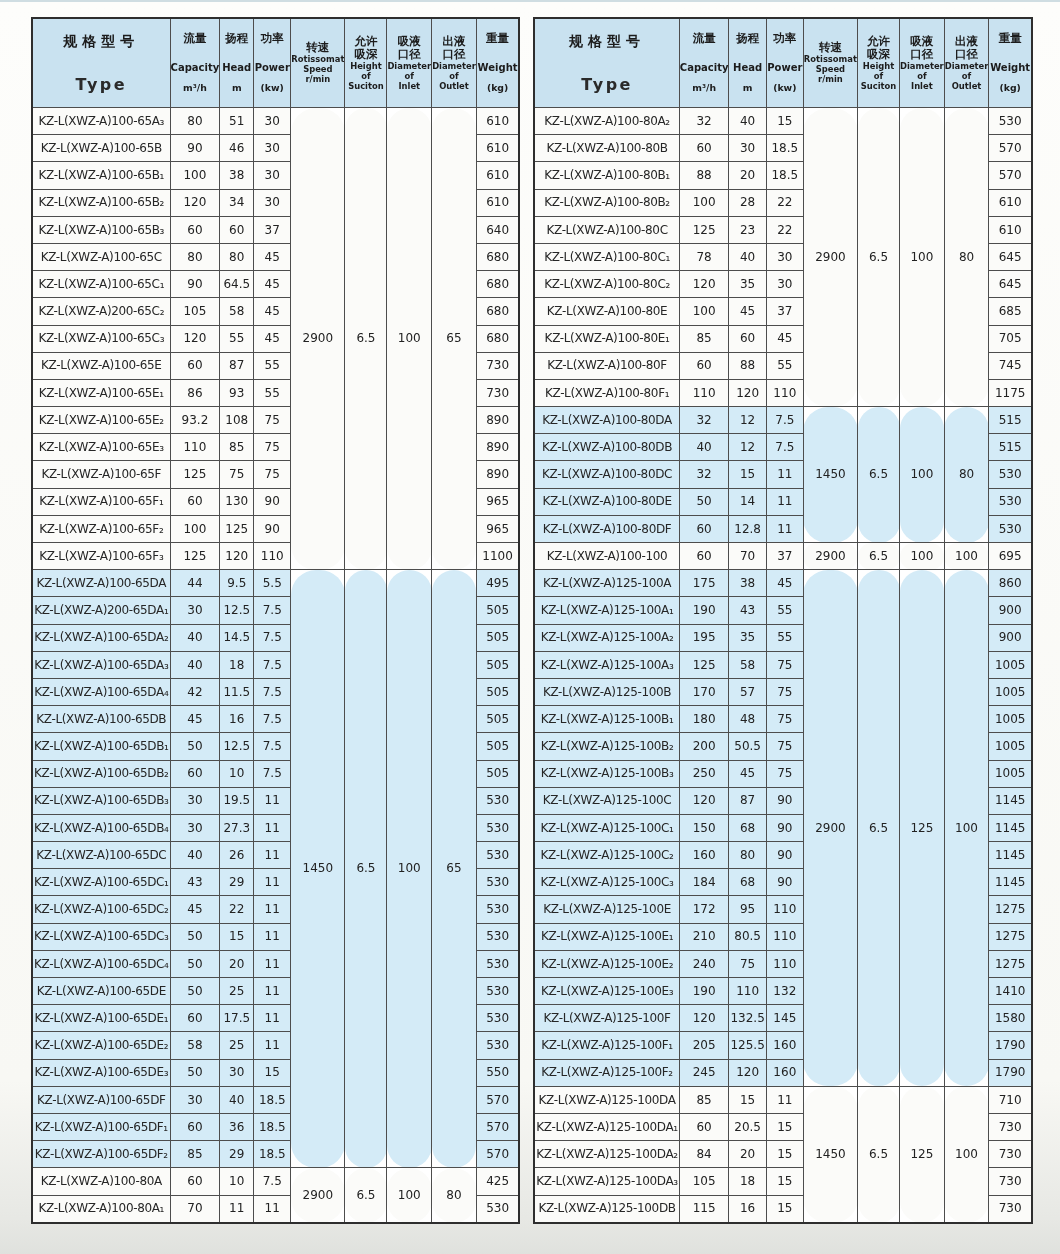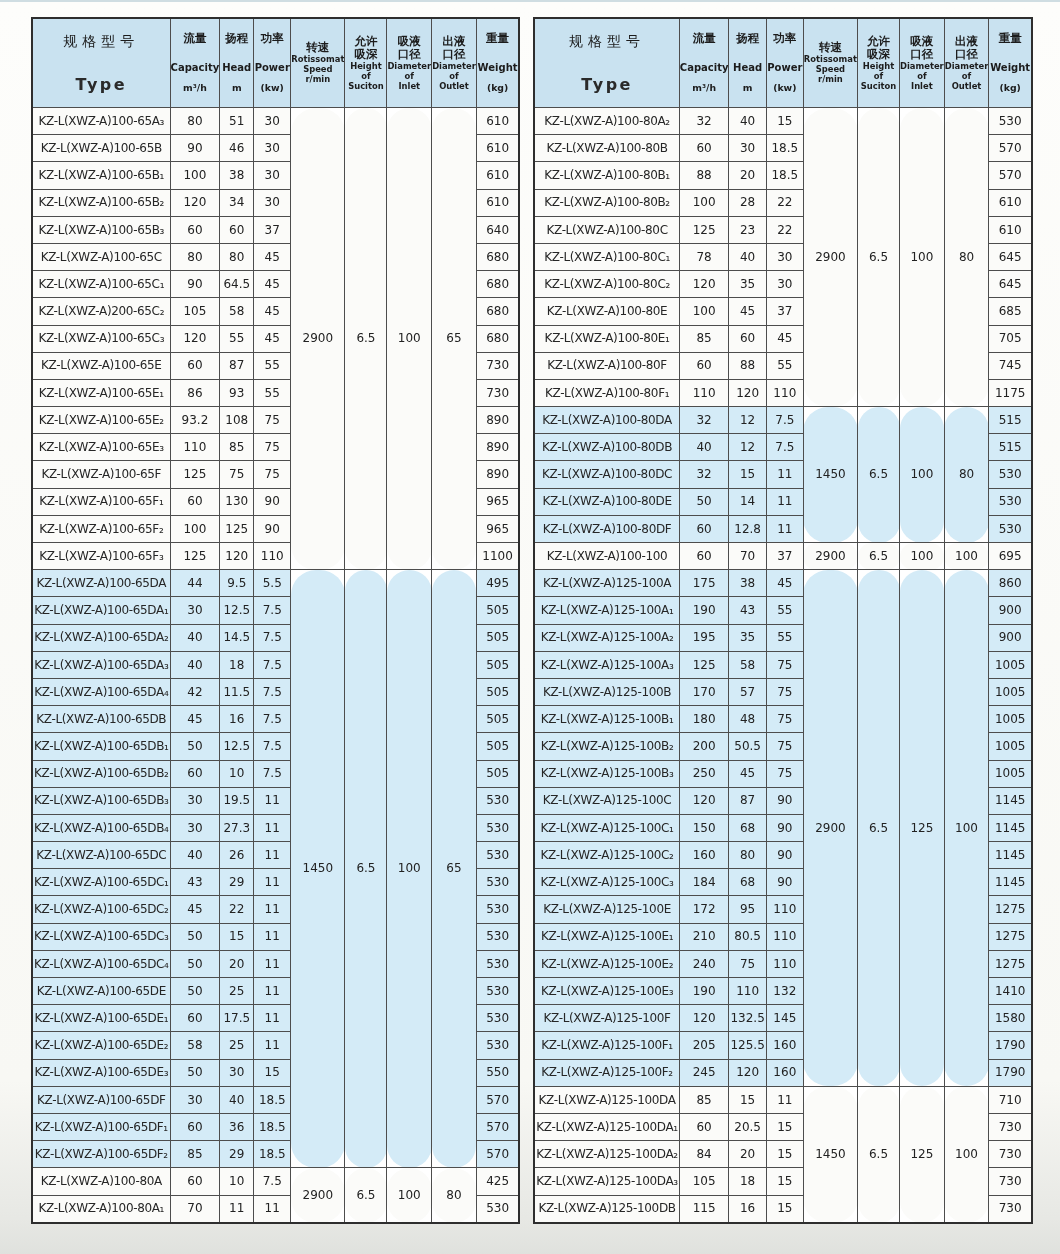--- a/index.html
+++ b/index.html
@@ -31,21 +31,21 @@
   td.model{
     text-align:left;padding-left:5px;font-size:9.8px;letter-spacing:-0.35px;
     white-space:nowrap;color:#262626;
   }
   td.num{color:#222;}
   td.merged{font-size:13px;border-radius:25px;}
   td.weight{font-size:12px;}
   tr.white td{background:#fbfbf9;}
   tr.blue td{background:#d4ebf7;}
   .hl{text-align:center;color:#1c1c1c;}
-  .zh-type{font-size:14px;font-weight:normal;letter-spacing:5px;margin-bottom:17px;}
+  .zh-type{font-size:14px;font-weight:bold;letter-spacing:5px;margin-bottom:17px;}
   .en-type{font-size:16px;letter-spacing:2.5px;color:#2a2a2a;margin-top:24px;}
   .zh{font-size:11.5px;font-weight:bold;line-height:1.18;}
   .en-md{font-size:10px;line-height:1.2;margin-top:16px;}
   .en-sm{font-size:8.4px;line-height:1.18;}
   .unit{font-size:9.3px;line-height:1.25;margin-top:8px;}
 </style>
 </head>
 <body>
 
 <div class="page">
@@ -246,21 +246,21 @@
             <td class="num">44</td>
             <td class="num">9.5</td>
             <td class="num">5.5</td>
             <td class="num merged" rowspan="22">1450</td>
             <td class="num merged" rowspan="22">6.5</td>
             <td class="num merged" rowspan="22">100</td>
             <td class="num merged" rowspan="22">65</td>
             <td class="num weight">495</td>
           </tr>
           <tr class="blue">
-            <td class="model">KZ-L(XWZ-A)100-65DA₁</td>
+            <td class="model">KZ-L(XWZ-A)200-65DA₁</td>
             <td class="num">30</td>
             <td class="num">12.5</td>
             <td class="num">7.5</td>
             <td class="num weight">505</td>
           </tr>
           <tr class="blue">
             <td class="model">KZ-L(XWZ-A)100-65DA₂</td>
             <td class="num">40</td>
             <td class="num">14.5</td>
             <td class="num">7.5</td>

